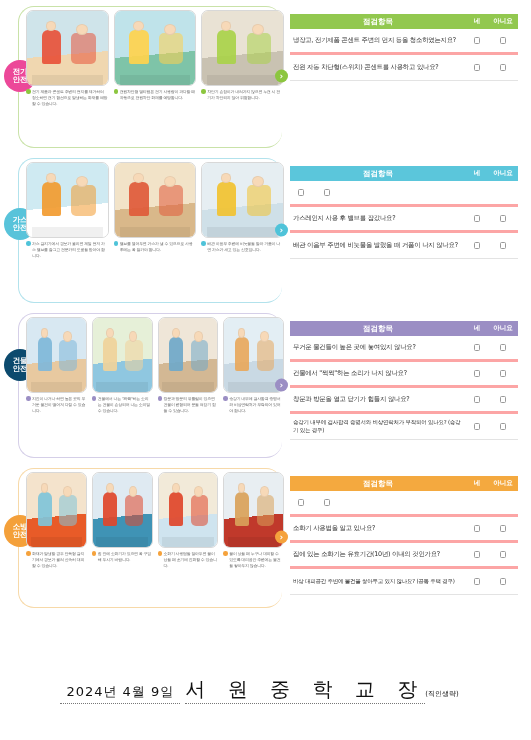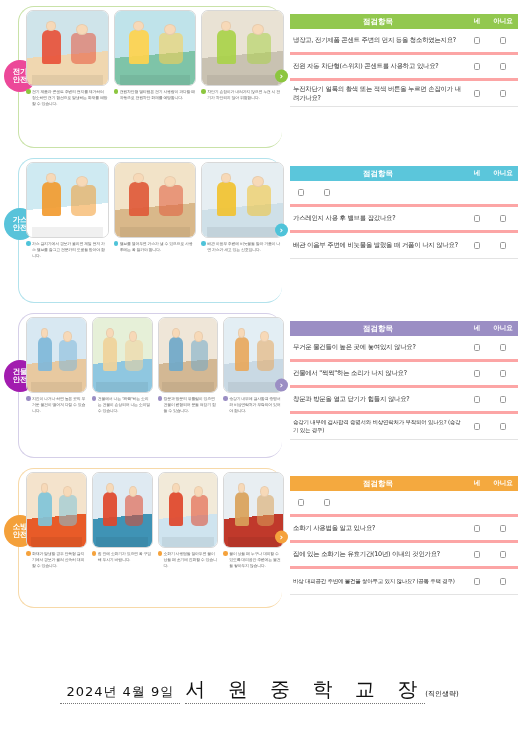--- a/index.html
+++ b/index.html
@@ -163,29 +163,20 @@
     </div>
     <div class="row">
       <div class="q ">전원 자동 차단형(스위치) 콘센트를 사용하고 있나요?</div>
       <div class="cb-cell">
         <div class="cb"></div>
       </div>
       <div class="cb-cell no">
         <div class="cb"></div>
       </div>
     </div>
-    <div class="row">
-      <div class="q ">누전차단기 얼룩의 황색 또는 적색 버튼을 누르면 손잡이가 내려가나요?</div>
-      <div class="cb-cell">
-        <div class="cb"></div>
-      </div>
-      <div class="cb-cell no">
-        <div class="cb"></div>
-      </div>
-    </div>
         </div>
       </div>
     </div>
     <div class="section" style="height: 155px;">
       <div class="sec-left">
         <div class="frame" style="border-color:#b2e2ec"></div>
         <div class="cat-pill" style="background: rgb(88, 195, 218); top: 55.5px; text-align: right;">
           <span>가스</span>
           <span>안전</span>
         </div>
@@ -259,21 +250,21 @@
       <div class="cb-cell no">
         <div class="cb"></div>
       </div>
     </div>
         </div>
       </div>
     </div>
     <div class="section" style="height: 155px;">
       <div class="sec-left">
         <div class="frame" style="border-color:#d5cfe8"></div>
-        <div class="cat-pill" style="background: #a21caf; top: 53px;">
+        <div class="cat-pill" style="background: #0c4a6e; top: 42px;">
           <span>건물</span>
           <span>안전</span>
         </div>
         <div class="cards">
     <div class="card">
       <div class="thumb">
     <div class="sky" style="background:linear-gradient(175deg,#d8e8f2 0%,#d8e8f2 58%,#e8c9a0 58%,#e8c9a0 100%)"></div>
     <div class="fig" style="left:18%;top:26%;width:24%;height:46%;border-radius:6px 6px 2px 2px;background:#7fb7d9;opacity:.92"></div>
     <div class="fig" style="left:23%;top:14%;width:13%;height:13%;border-radius:50%;background:#f7d9b8;border:1px solid rgba(0,0,0,.06)"></div>
     <div class="fig" style="left:55%;top:30%;width:30%;height:42%;border-radius:5px;background:#7fb7d9;opacity:.55"></div>

